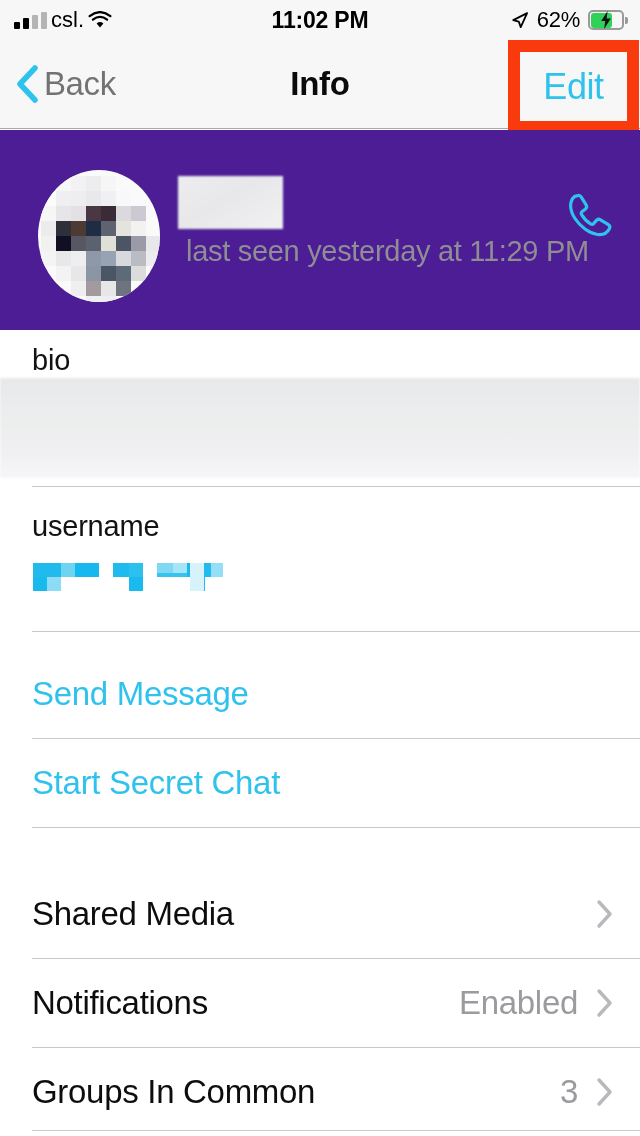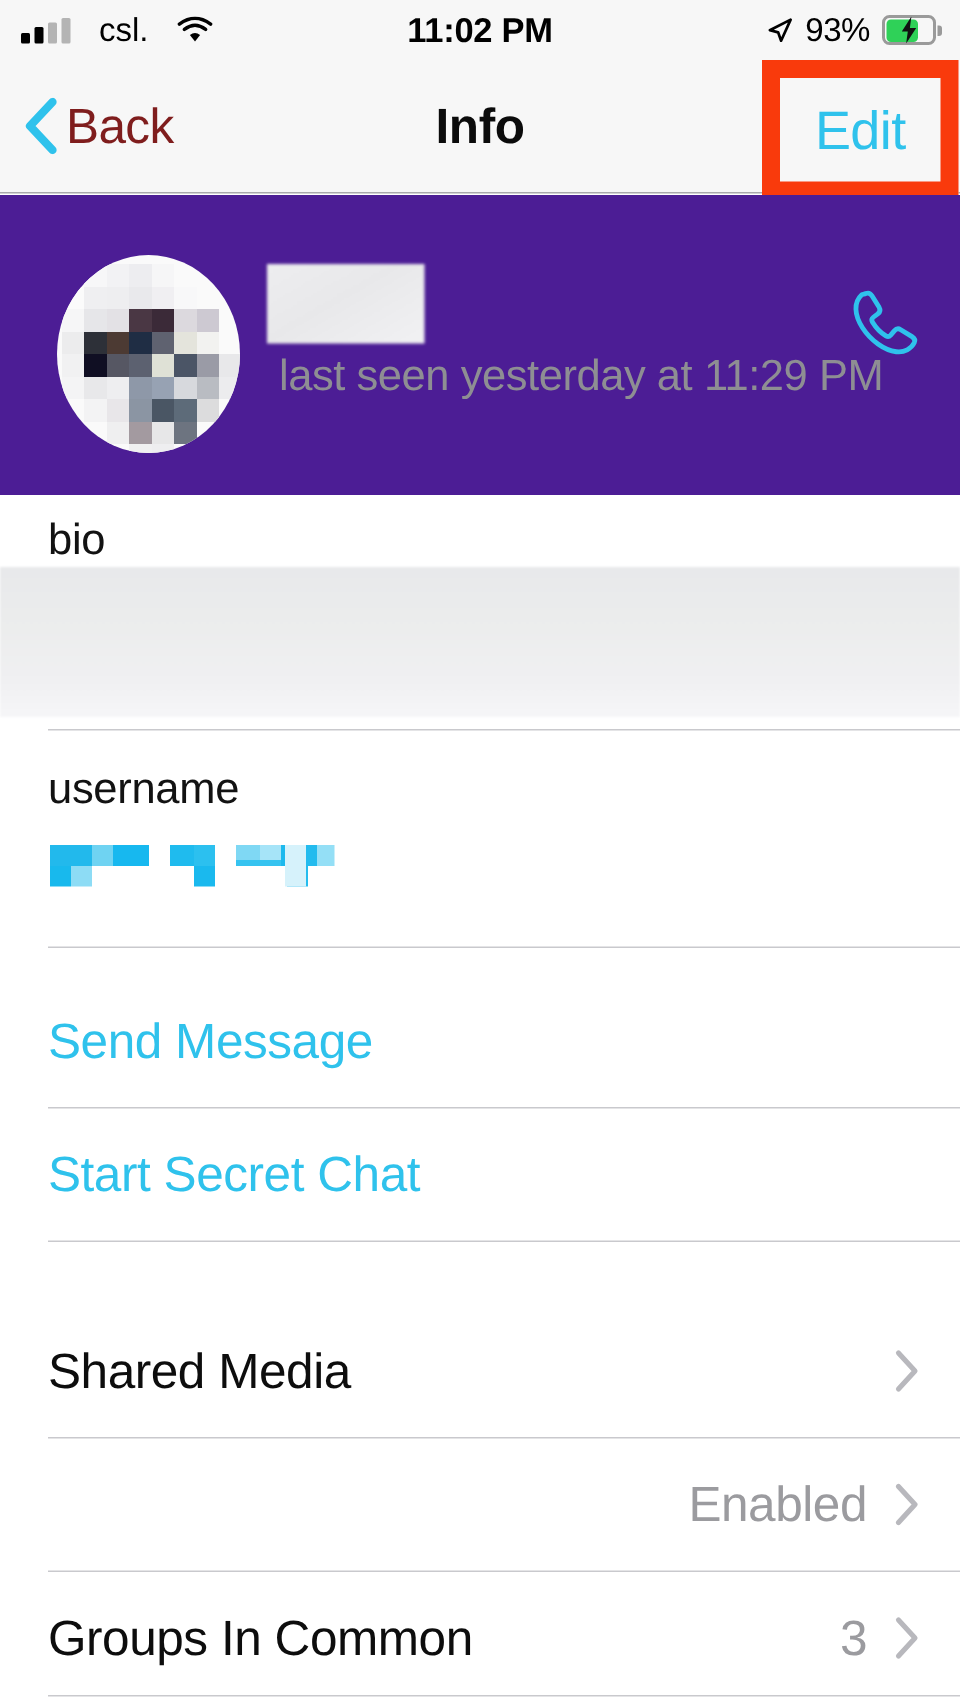--- a/index.html
+++ b/index.html
@@ -11,21 +11,21 @@
     overflow:hidden;
   }
   .screen { position:relative; width:640px; height:1136px; background:#fff; }
 
   
   .statusbar {
     position:absolute; top:0; left:0; width:640px; height:40px;
     background:#f7f7f7;
     display:flex; align-items:center;
   }
-  .sb-left { position:absolute; left:14px; display:flex; align-items:center; gap:19px; }
+  .sb-left { position:absolute; left:14px; display:flex; align-items:center; gap:4px; }
   .sig { display:flex; align-items:flex-end; gap:3px; height:17px; }
   .sig i { display:block; width:6px; border-radius:1px; background:#000; }
   .sig i:nth-child(1){ height:7px; }
   .sig i:nth-child(2){ height:11px; }
   .sig i:nth-child(3){ height:14px; background:#b4b4b4; }
   .sig i:nth-child(4){ height:17px; background:#b4b4b4; }
   .carrier { font-size:22px; color:#000; letter-spacing:0px; line-height:1; }
   .wifi { width:24px; height:18px; }
   .sb-center {
     position:absolute; left:0; width:640px; text-align:center;
@@ -52,21 +52,21 @@
   
   .navbar {
     position:absolute; top:40px; left:0; width:640px; height:89px;
     background:#f7f7f7; border-bottom:1px solid #a9a9ac;
   }
   .nav-back {
     position:absolute; left:16px; top:50%; transform:translateY(-50%);
     display:flex; align-items:center; gap:6px; cursor:pointer;
   }
   .chev-back { width:22px; height:38px; }
-  .nav-back-label { font-size:33px; color:#7f1d1d; letter-spacing:-0.4px; }
+  .nav-back-label { font-size:33px; color:#737373; letter-spacing:-0.4px; }
   .nav-title {
     position:absolute; left:0; width:640px; top:50%; transform:translateY(-50%);
     text-align:center; font-size:33px; font-weight:bold; color:#0b0b0b; letter-spacing:-0.3px;
   }
   .nav-edit-hl {
     position:absolute; left:508px; top:40px; width:131px; height:93px;
     border:12px solid #f93a0c; background:#f7f7f7;
   }
   .nav-edit-label {
     position:absolute; left:508px; top:40px; width:131px; height:93px;
@@ -149,21 +149,21 @@
         </svg>
       </span>
     </div>
     <div class="sb-center">11:02 PM</div>
     <div class="sb-right">
       <span class="locarrow">
         <svg viewBox="0 0 20 20" width="19" height="19">
           <path d="M18 2.2 L3.4 9.6 L9.2 11.1 L11.3 17 Z" fill="none" stroke="#000" stroke-width="1.9" stroke-linejoin="round"></path>
         </svg>
       </span>
-      <span class="batt-pct">93%</span>
+      <span class="batt-pct">62%</span>
       <span class="battery">
         <span class="batt-body"></span>
         <span class="batt-fill"></span>
         <span class="batt-cap"></span>
         <span class="bolt">
           <svg viewBox="0 0 14 18" width="14" height="18">
             <path d="M8.6 0 L2.2 10 L6.2 10 L5.1 18 L11.8 7.6 L7.6 7.6 Z" fill="#111"></path>
           </svg>
         </span>
       </span>
@@ -301,20 +301,21 @@
     <span class="list-value"></span>
     <span class="chev-right">
       <svg viewBox="0 0 18 30" width="18" height="30">
         <path d="M3 3 L14 15 L3 27" fill="none" stroke="#b8b8bd" stroke-width="3.4" stroke-linecap="round" stroke-linejoin="round"></path>
       </svg>
     </span>
   </div>
   <div class="divider" style="top:958px;"></div>
 
   <div class="list-row" style="top:959px;">
+    <span class="list-title">Notifications</span>
     <span class="list-value">Enabled</span>
     <span class="chev-right">
       <svg viewBox="0 0 18 30" width="18" height="30">
         <path d="M3 3 L14 15 L3 27" fill="none" stroke="#b8b8bd" stroke-width="3.4" stroke-linecap="round" stroke-linejoin="round"></path>
       </svg>
     </span>
   </div>
   <div class="divider" style="top:1047px;"></div>
 
   <div class="list-row" style="top:1048px;">

